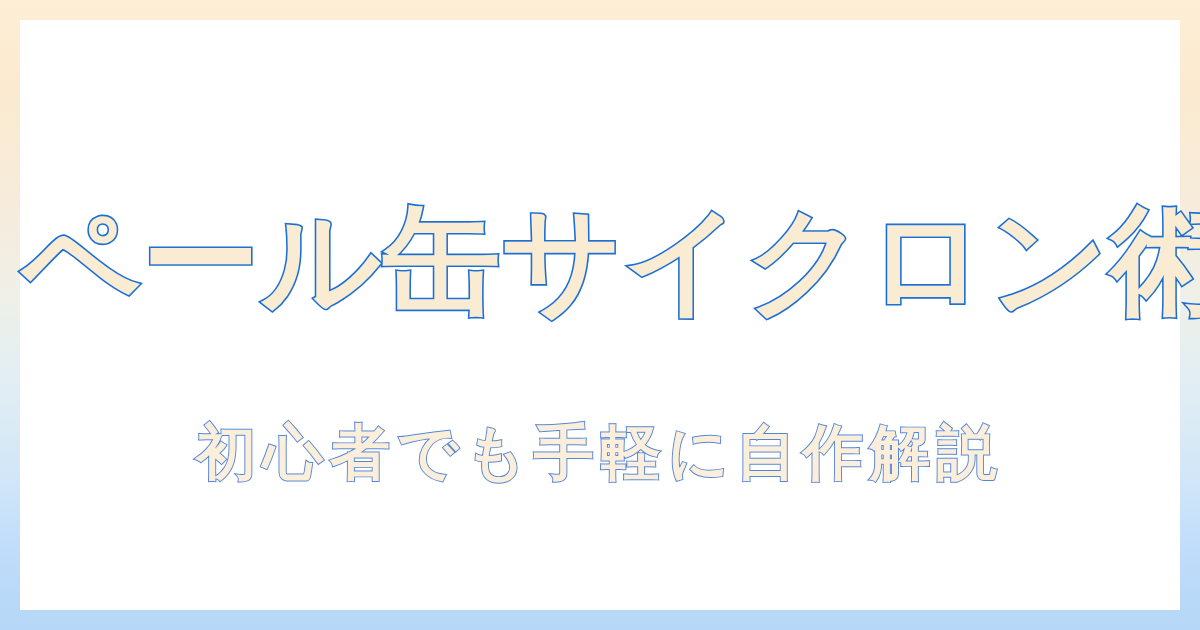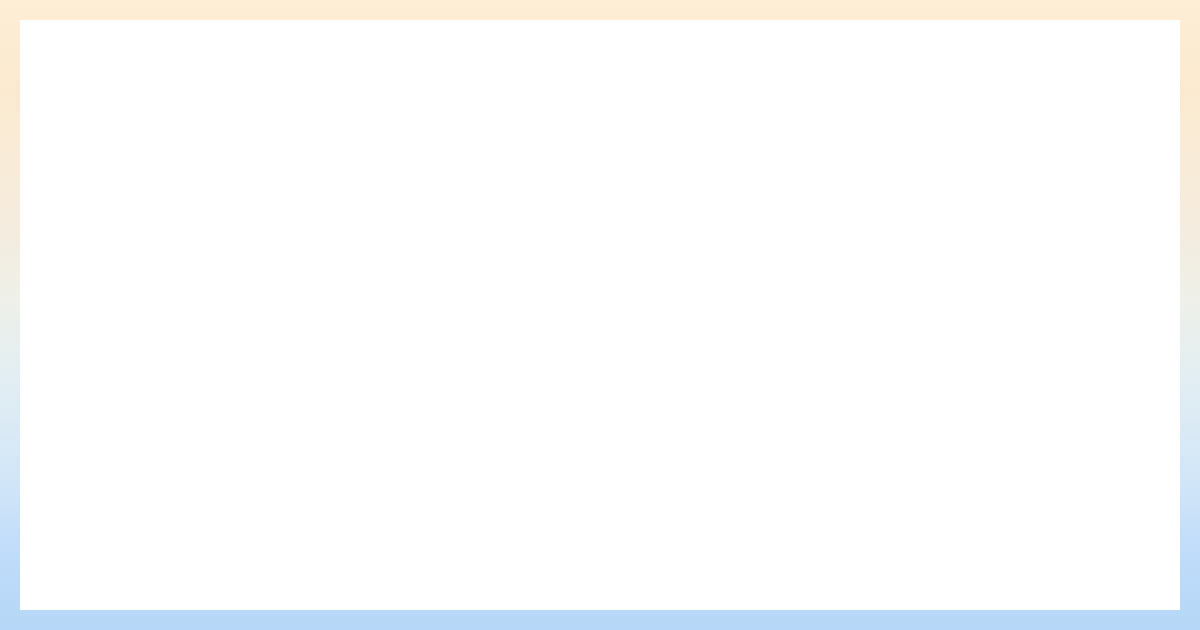--- a/index.html
+++ b/index.html
@@ -87,17 +87,23 @@
     -webkit-text-fill-color: #fbeeda;
   }
 </style>
 </head>
 <body>
 
 <div id="canvas">
 
   <div id="stage">
 
+    <div class="text-block" id="title-wrap">
+      <span id="title-text">ペール缶サイクロン術</span>
+    </div>
 
+    <div class="text-block" id="subtitle-wrap">
+      <span id="subtitle-text">初心者でも手軽に自作解説</span>
+    </div>
 
   </div>
 
 </div>
 
 </body></html>

